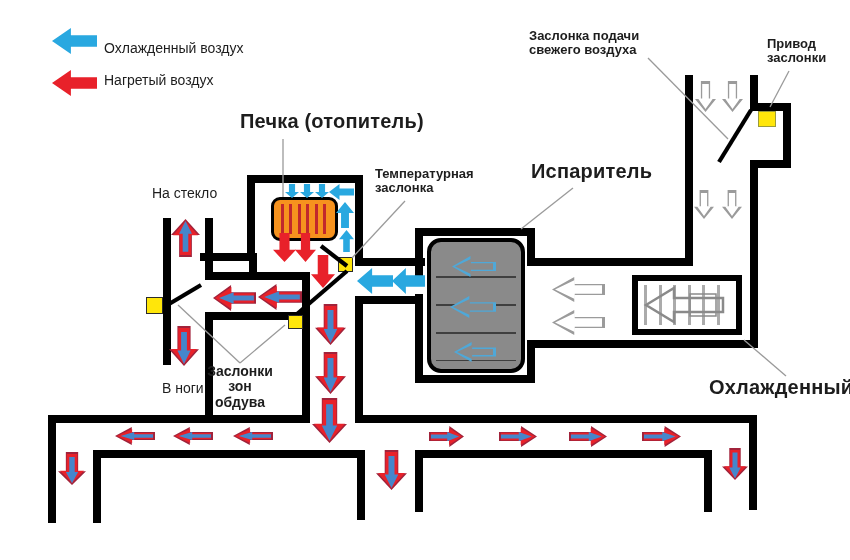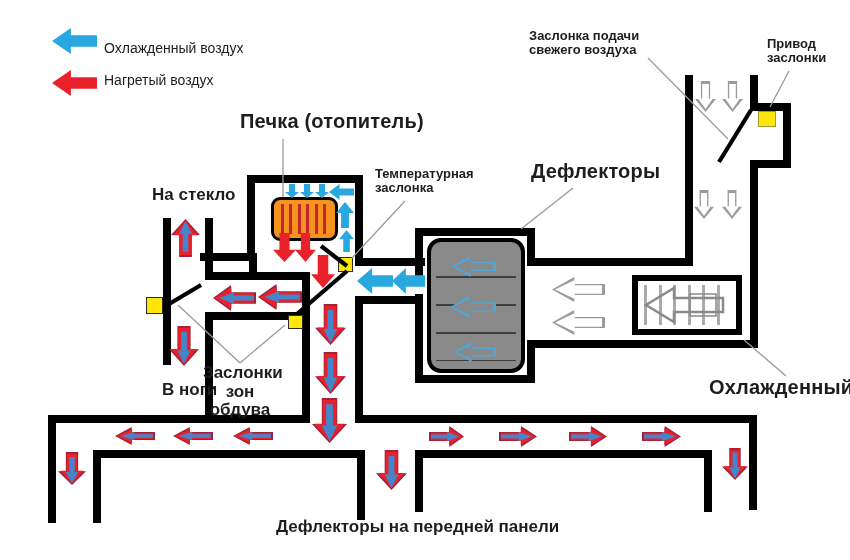--- a/index.html
+++ b/index.html
@@ -8,21 +8,21 @@
   .wall{position:absolute;background:var(--wall,#000);}
   .ly{position:absolute;display:block;}
   .cl{clip-path:polygon(0 50%,42% 0,42% 28%,100% 28%,100% 72%,42% 72%,42% 100%);}
   .cd{clip-path:polygon(50% 100%,0 58%,28% 58%,28% 0,72% 0,72% 58%,100% 58%);}
   .ar,.mx,.oa{position:absolute;}
   .flip{transform:scaleX(-1);}
   .flipv{transform:scaleY(-1);}
   .lbl{position:absolute;white-space:pre-line;line-height:1.1;}
   .b{font-weight:bold;}
   .t13{font-size:13px;}
-  .t135{font-size:17px;font-weight:bold;}
+  .t135{font-size:14px;}
   .t14{font-size:14px;}
   .t16{font-size:16.5px;}
   .t20{font-size:20px;letter-spacing:.2px;}
   .ysq{position:absolute;background:var(--actuator_yellow,#ffe60a);border:1.6px solid #2b2b2b;box-sizing:border-box;}
   #heater-core{position:absolute;left:271px;top:197px;width:67px;height:44px;background:var(--heater_core,#f6921e);border:3.5px solid #000;border-radius:9px;box-sizing:border-box;}
   #heater-core .stripes{position:absolute;inset:4px 7px;background:repeating-linear-gradient(90deg,var(--heater_stripe,#c1272d) 0 3px,transparent 3px 8.5px);}
   #evap-core{position:absolute;left:427px;top:238px;width:98px;height:135px;background:var(--evaporator_core,#8a8a8a);border:4px solid #000;border-radius:14px;box-sizing:border-box;}
   #evap-core .elines{position:absolute;inset:8px 5px;background:repeating-linear-gradient(180deg,transparent 0 26px,var(--evaporator_line,#3f3f3f) 26px 28px);}
   #fan-box{position:absolute;left:632px;top:275px;width:110px;height:60px;border:6px solid #000;box-sizing:border-box;background:#fff;}
   #fan-box .grille{position:absolute;inset:4px 6px;background:repeating-linear-gradient(90deg,#ababab 0 3px,transparent 3px 14.5px);}
@@ -258,26 +258,25 @@
       <line x1="347" y1="271" x2="297" y2="314"></line>
       <line x1="164" y1="307" x2="201" y2="285"></line>
     </g>
   </svg>
 
   <div class="lbl t14" style="left:104px;top:41px">Охлажденный воздух</div>
   <div class="lbl t14" style="left:104px;top:73px">Нагретый воздух</div>
   <div class="lbl t13 b" style="left:375px;top:167px">Температурная
 заслонка</div>
   <div class="lbl t20 b" style="left:240px;top:110px">Печка (отопитель)</div>
-  <div class="lbl t20 b" style="left:531px;top:160px">Дефлекторы</div>
+  <div class="lbl t20 b" style="left:531px;top:160px">Испаритель</div>
   <div class="lbl t13 b" style="left:529px;top:29px">Заслонка подачи
 свежего воздуха</div>
   <div class="lbl t13 b" style="left:767px;top:37px">Привод
 заслонки</div>
   <div class="lbl t135" style="left:152px;top:186px">На стекло</div>
   <div class="lbl t135" style="left:162px;top:381px">В ноги</div>
   <div class="lbl t135 b" style="left:203px;top:364px;width:74px;text-align:center">Заслонки
 зон
 обдува</div>
   <div class="lbl t20 b" style="left:709px;top:376px">Охлажденный</div>
-  <div class="lbl t135" style="left:276px;top:518px">Дефлекторы на передней панели</div>
 
 </div>
 
 </body></html>

